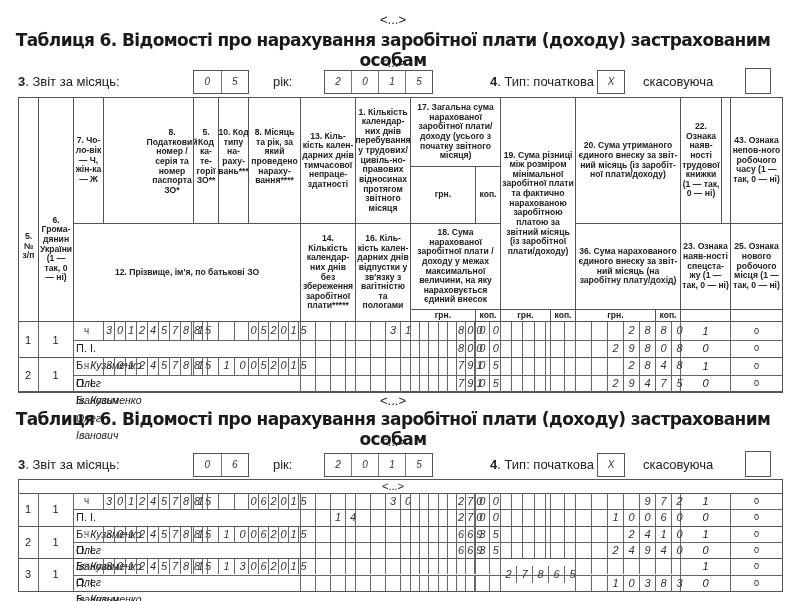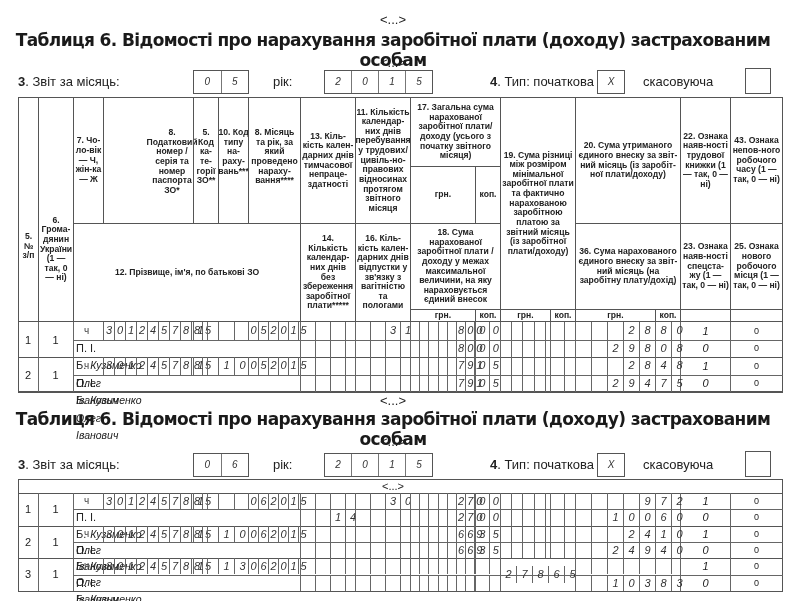--- a/index.html
+++ b/index.html
@@ -56,30 +56,30 @@
   <div class="cell" style="left:18px;top:97px;width:21px;height:225px;align-items:flex-end;padding-bottom:60px;">5. № з/п</div>
   <div class="cell" style="left:38px;top:97px;width:36px;height:225px;align-items:flex-end;padding-bottom:38px;">6. Грома-дянин України (1 — так, 0 — ні)</div>
   <div class="cell" style="left:73px;top:97px;width:31px;height:127px;">7. Чо-ло-вік — Ч, жін-ка — Ж</div>
   <div class="cell" style="left:103px;top:97px;width:91px;height:127px;align-items:flex-start;padding-top:30px;padding-left:48px;">8. Податковий номер /серія та номер паспорта ЗО*</div>
   <div class="cell" style="left:193px;top:97px;width:26px;height:127px;align-items:flex-start;padding-top:30px;">5. Код ка-те-горії ЗО**</div>
   <div class="cell" style="left:218px;top:97px;width:31px;height:127px;align-items:flex-start;padding-top:30px;">10. Код типу на-раху-вань***</div>
   <div class="cell" style="left:248px;top:97px;width:53px;height:127px;align-items:flex-start;padding-top:30px;">8. Місяць та рік, за який проведено нараху-вання****</div>
   <div class="cell" style="left:73px;top:223px;width:228px;height:99px;">12. Прізвище, ім'я, по батькові ЗО</div>
   <div class="cell" style="left:300px;top:97px;width:56px;height:127px;">13. Кіль-кість кален-дарних днів тимчасової непраце-здатності</div>
   <div class="cell" style="left:300px;top:223px;width:56px;height:99px;">14. Кількість календар-них днів без збереження заробітної плати*****</div>
-  <div class="cell" style="left:355px;top:97px;width:56px;height:127px;">11. Кількість календар-них днів перебування у трудових/ цивіль-но-правових відносинах протягом звітного місяця</div>
+  <div class="cell" style="left:355px;top:97px;width:56px;height:127px;">1. Кількість календар-них днів перебування у трудових/ цивіль-но-правових відносинах протягом звітного місяця</div>
   <div class="cell" style="left:355px;top:223px;width:56px;height:99px;text-align:center;">16. Кіль-кість кален-дарних днів відпустки у зв'язку з вагітністю та пологами</div>
   <div class="cell" style="left:410px;top:97px;width:91px;height:70px;">17. Загальна сума нарахованої заробітної плати/ доходу (усього з початку звітного місяця)</div>
   <div class="cell" style="left:410px;top:166px;width:66px;height:58px;">грн.</div>
   <div class="cell" style="left:475px;top:166px;width:26px;height:58px;">коп.</div>
   <div class="cell" style="left:410px;top:223px;width:91px;height:87px;">18. Сума нарахованої заробітної плати / доходу у межах максимальної величини, на яку нараховується єдиний внесок</div>
   <div class="cell" style="left:500px;top:97px;width:76px;height:213px;">19. Сума різниці між розміром мінімальної заробітної плати та фактично нарахованою заробітною платою за звітний місяць (із заробітної плати/доходу)</div>
   <div class="cell" style="left:575px;top:97px;width:106px;height:127px;">20. Сума утриманого єдиного внеску за звіт-ний місяць (із заробіт-ної плати/доходу)</div>
   <div class="cell" style="left:575px;top:223px;width:106px;height:87px;">36. Сума нарахованого єдиного внеску за звіт-ний місяць (на заробітну плату/дохід)</div>
-  <div class="cell" style="left:680px;top:97px;width:51px;height:127px;">22. Ознака наяв-ності трудової книжки (1 — так, 0 — ні)</div>
+  <div class="cell" style="left:680px;top:97px;width:42px;height:127px;">22. Ознака наяв-ності трудової книжки (1 — так, 0 — ні)</div>
   <div class="cell" style="left:680px;top:223px;width:51px;height:87px;">23. Ознака наяв-ності спецста-жу (1 — так, 0 — ні)</div>
   <div class="cell" style="left:730px;top:97px;width:53px;height:127px;">43. Ознака непов-ного робочого часу (1 — так, 0 — ні)</div>
   <div class="cell" style="left:730px;top:223px;width:53px;height:87px;">25. Ознака нового робочого місця (1 — так, 0 — ні)</div>
 
   <div class="cell" style="left:410px;top:309px;width:66px;height:13px;">грн.</div>
   <div class="cell" style="left:475px;top:309px;width:26px;height:13px;">коп.</div>
   <div class="cell" style="left:500px;top:309px;width:51px;height:13px;">грн.</div>
   <div class="cell" style="left:550px;top:309px;width:26px;height:13px;">коп.</div>
   <div class="cell" style="left:575px;top:309px;width:81px;height:13px;">грн.</div>
   <div class="cell" style="left:655px;top:309px;width:26px;height:13px;">коп.</div>

